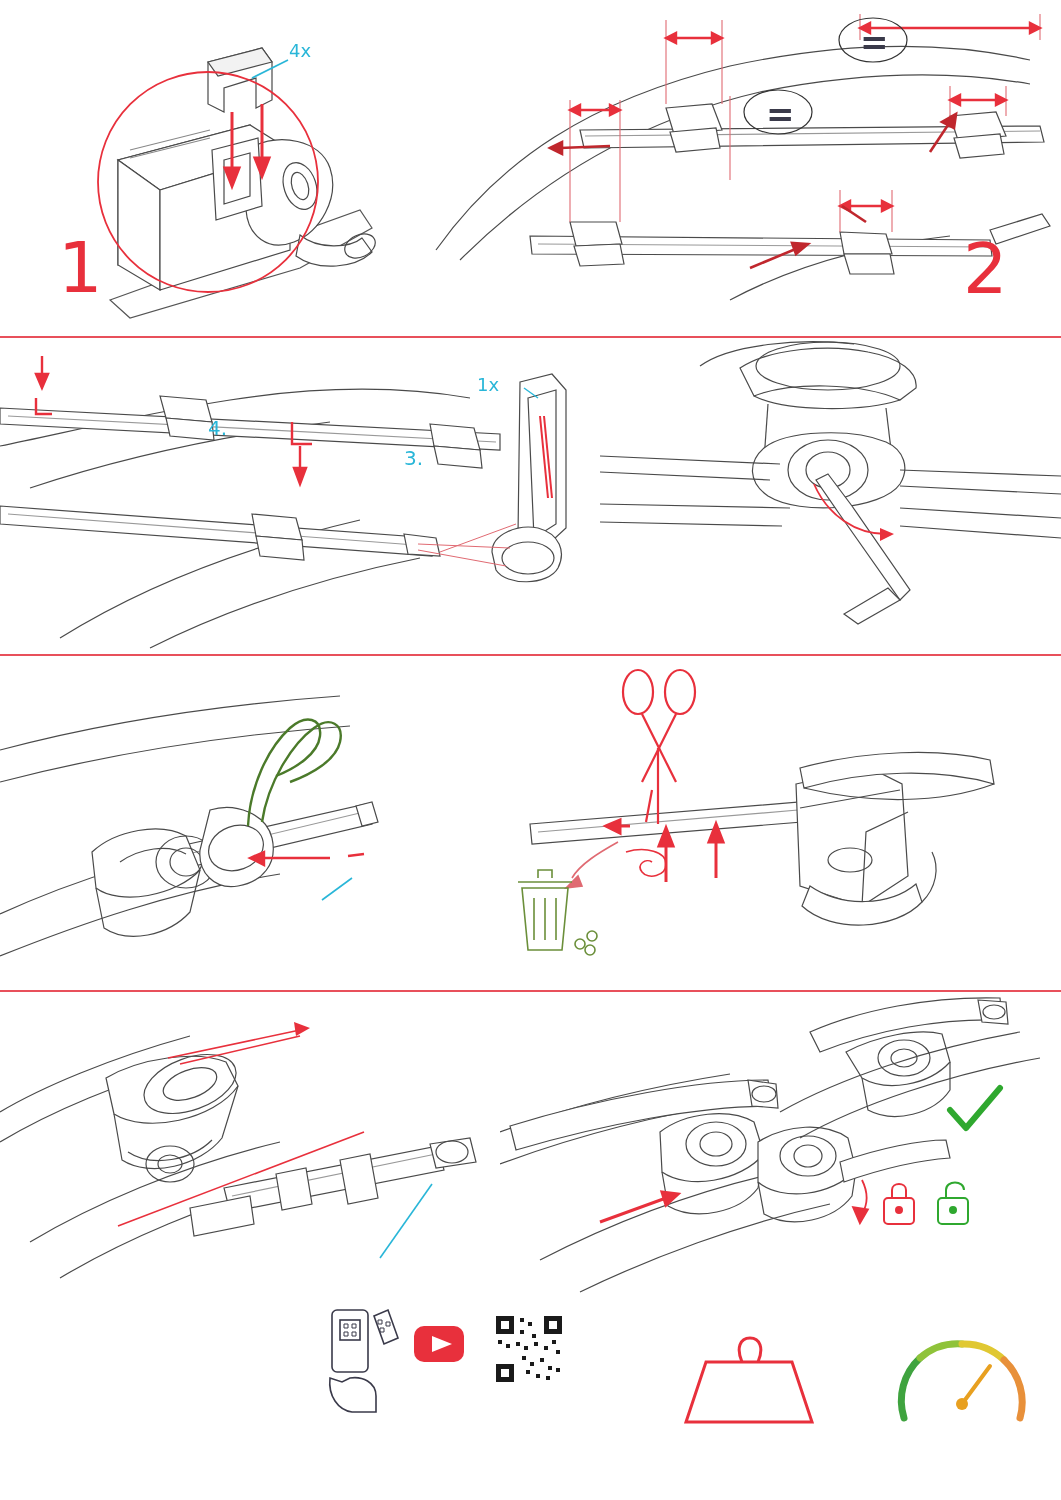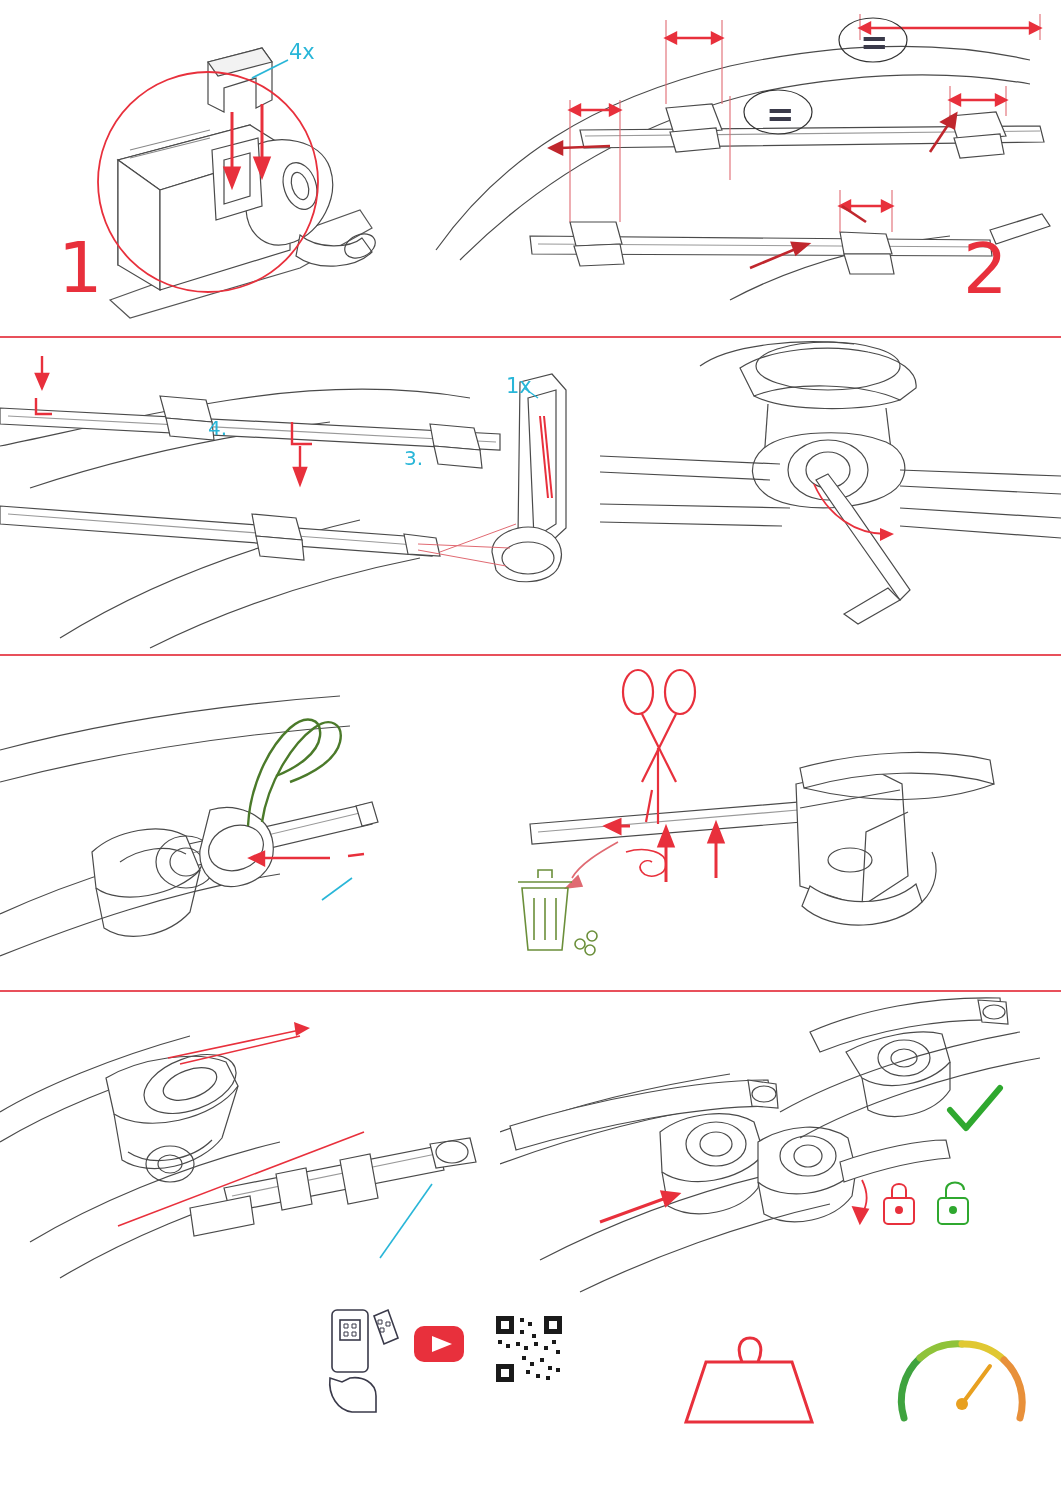--- a/index.html
+++ b/index.html
@@ -38,21 +38,21 @@
     font-family: "DejaVu Sans", sans-serif;
     font-weight: 400;
     font-size: 70px;
     line-height: 1;
     letter-spacing: 1px;
   }
   .cyan-label {
     position: absolute;
     color: #29b6d8;
     font-family: "DejaVu Sans", sans-serif;
-    font-size: 21px;
+    font-size: 18px;
   }
   .dark-label {
     position: absolute;
     color: #3a3a4a;
     font-family: "DejaVu Sans", sans-serif;
     font-size: 20px;
   }
   
   .footer {
     position: absolute;
@@ -246,21 +246,21 @@
       </g>
 
       <g stroke="#29b6d8" stroke-width="1.4" fill="none">
         <path d="M524 50 L538 60"></path>
       </g>
     </svg>
 
   </div>
   <div class="cyan-label" style="left:404px; top:446px; font-size:20px;">3.</div>
   <div class="cyan-label" style="left:208px; top:416px; font-size:20px;">4.</div>
-  <div class="cyan-label" style="left:506px; top:374px;">1x</div>
+  <div class="cyan-label" style="left:477px; top:374px;">1x</div>
 
   <div class="panel" style="left:600px;top:338px;width:461px;height:316px">
     <svg width="461" height="316" viewBox="0 0 461 316">
       <g fill="none" stroke="#4a4a4a" stroke-width="1.2">
 
         <path d="M140 30 C170 10 230 6 268 14 C300 20 318 34 316 50 L300 62 C260 44 190 44 154 58 Z" fill="#fff"></path>
         <ellipse cx="228" cy="28" rx="72" ry="24"></ellipse>
         <path d="M154 58 C186 74 262 74 300 62"></path>
         <path d="M168 66 L164 122"></path>
         <path d="M286 70 L292 120"></path>

